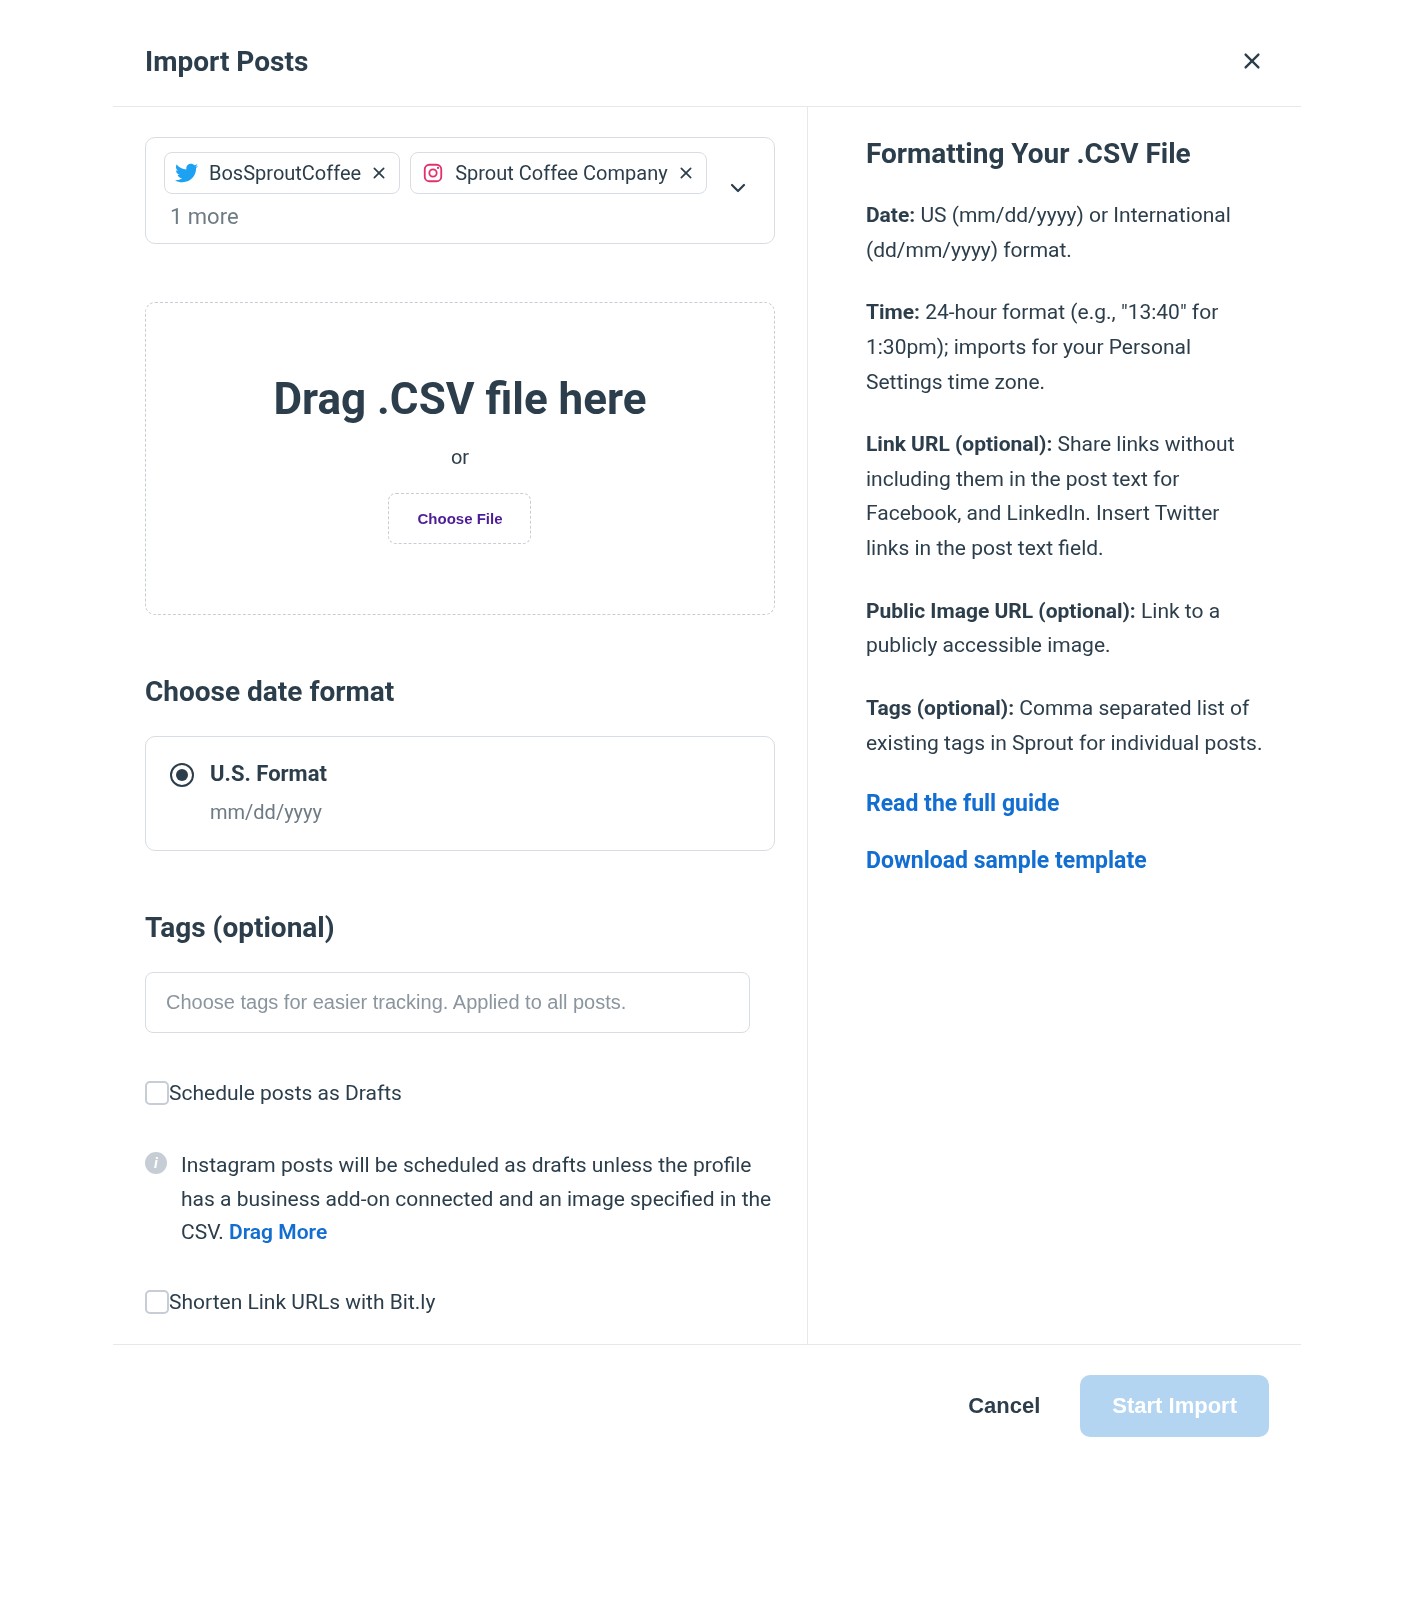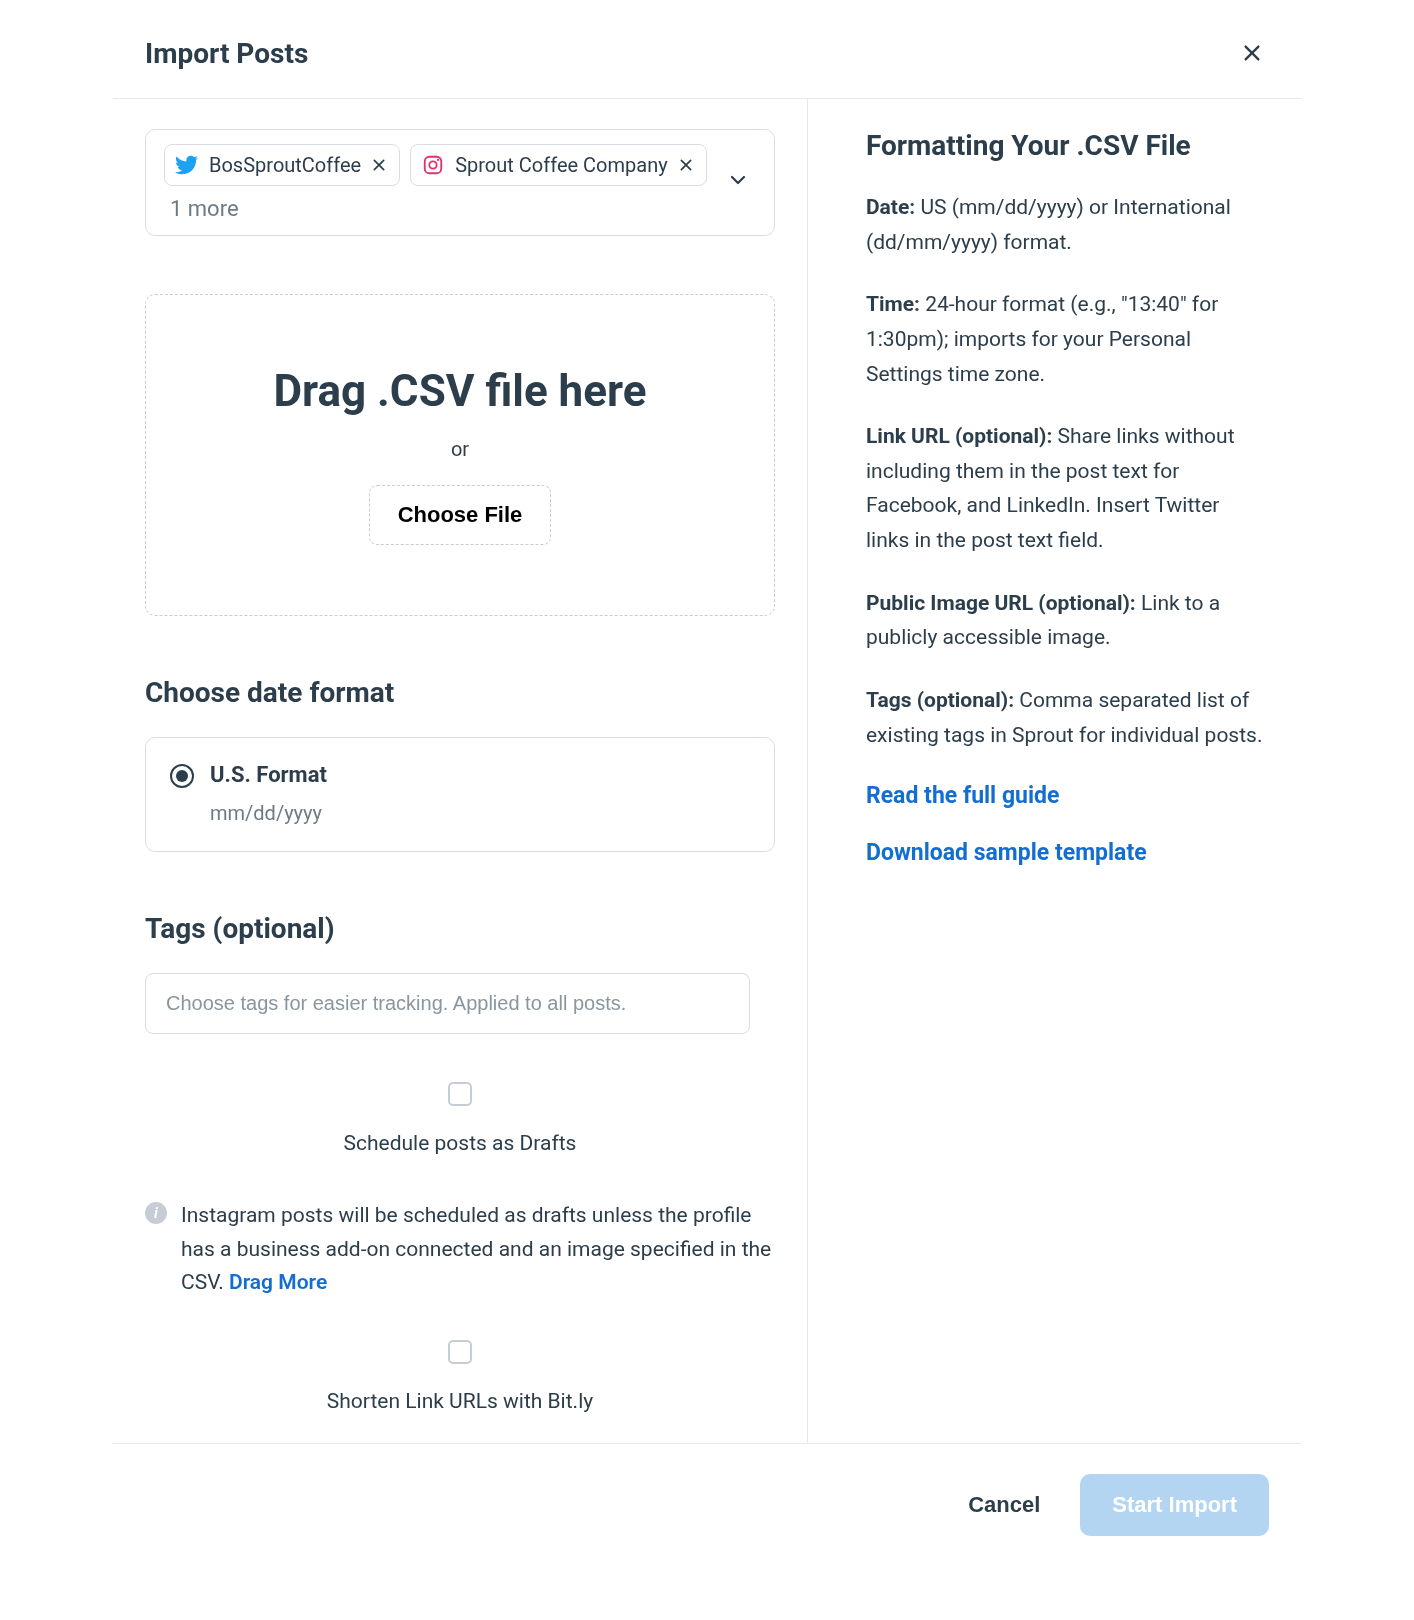--- a/index.html
+++ b/index.html
@@ -4,21 +4,21 @@
 <style>
   * { box-sizing: border-box; margin: 0; padding: 0; }
   body {
     font-family: -apple-system, BlinkMacSystemFont, "Segoe UI", Roboto, Helvetica, Arial, sans-serif;
     color: #2c3e4b;
     background: #fff;
     font-size: 19px;
   }
   .modal {
     width: 1188px;
-    margin: 8px auto;
+    margin: 16px auto;
     background: #fff;
   }
   .modal-header {
     display: flex;
     justify-content: space-between;
     align-items: center;
     padding: 28px 32px 28px 32px;
     border-bottom: 1px solid #e6e8eb;
   }
   .modal-title {
@@ -108,23 +108,23 @@
     margin-top: 20px;
     font-size: 20px;
     color: #2c3e4b;
   }
   .choose-file-btn {
     display: inline-block;
     margin-top: 24px;
     border: 1.5px dashed #c6cdd4;
     border-radius: 8px;
     padding: 16px 28px;
-    font-size: 22px;
-    font-weight: 700;
-    color: #000000;
+    font-size: 15px;
+    font-weight: 700;
+    color: #4c1d95;
     cursor: pointer;
     background: #fff;
   }
   
   .section-heading {
     font-size: 28px;
     font-weight: 700;
     margin-top: 60px;
     color: #2c3e4b;
   }
@@ -182,23 +182,22 @@
     padding: 18px 20px;
     font-size: 20px;
     color: #6e7b85;
     background: #fff;
   }
   .tags-input::placeholder { color: #8a959e; }
   
   .checkbox-row {
     display: flex;
     align-items: center;
-    gap: 25px;
+    gap: 0;
     margin-top: 48px;
-    flex-direction: column;
   }
   .checkbox-row.tight { margin-top: 40px; }
   .checkbox {
     width: 24px; height: 24px;
     border: 2px solid #c6cdd4;
     border-radius: 5px;
     flex-shrink: 0;
     cursor: pointer;
   }
   .checkbox-label {

